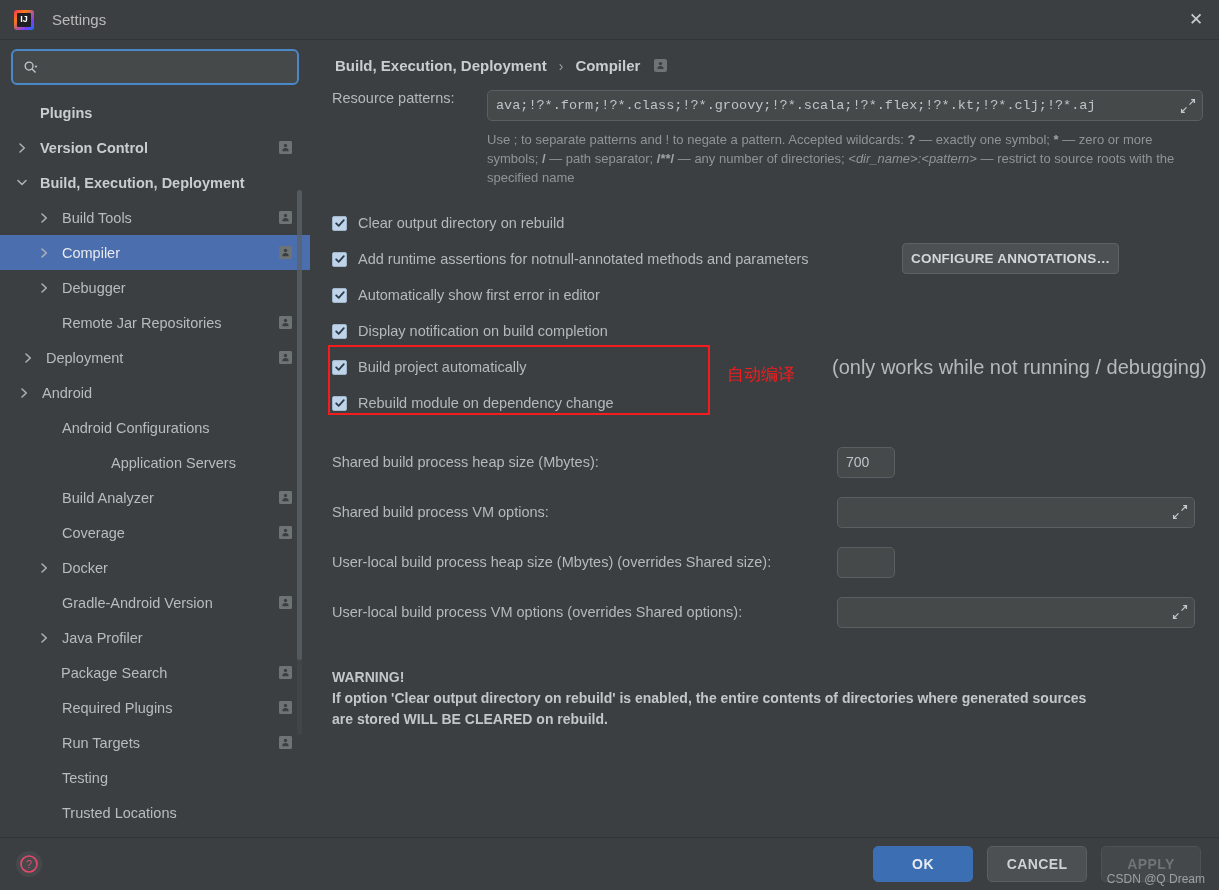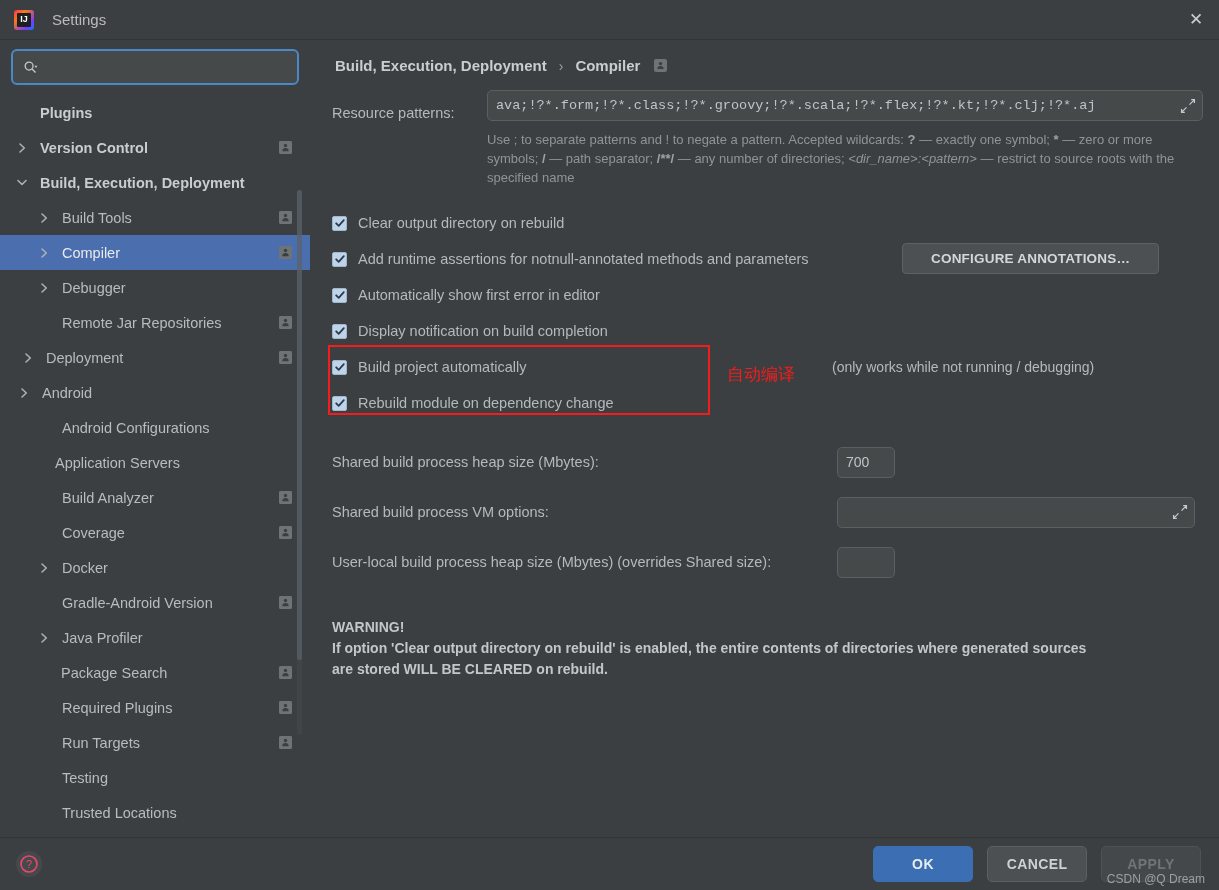--- a/index.html
+++ b/index.html
@@ -148,21 +148,21 @@
   .crumb-sep { margin: 0 12px; color: #9aa0a6; font-weight: normal; font-size: 14px; }
   .nav-arrows {
     position: absolute; right: 16px; top: 50px;
     display: flex; gap: 16px; align-items: center;
   }
   .nav-arrows span { cursor: pointer; display:block; }
 
   .form { padding: 0 16px 0 22px; }
 
   .row-patterns {
-    display: flex; align-items: flex-end;
+    display: flex; align-items: flex-start;
     margin-top: 16px;
   }
   .lbl { color: #b4b9bd; font-size: 14.5px; white-space: nowrap; }
   .patterns-label { width: 155px; }
   .text-field {
     background: #45494a;
     border: 1px solid #5a5f61;
     border-radius: 5px;
     height: 31px;
     display: flex; align-items: center;
@@ -216,21 +216,21 @@
   }
   .btn-annotations {
     position: absolute;
     left: 570px; top: 2px;
     background: #4c5052;
     border: 1px solid #5d6164;
     border-radius: 4px;
     color: #d3d7da;
     font-size: 13.5px; font-weight: bold;
     letter-spacing: .2px;
-    padding: 7px 28px;
+    padding: 7px 8px;
     cursor: pointer;
     text-align: center;
   }
 
   
   .red-box {
     position: absolute;
     left: -4px; top: 0px;
     width: 382px; height: 70px;
     border: 2px solid #f41c1c;
@@ -242,21 +242,21 @@
     left: 395px; top: 16px;
     color: #f41c1c;
     font-size: 17px;
     font-family: "DejaVu Sans", sans-serif;
     white-space: nowrap;
     z-index: 3;
   }
   .side-note {
     position: absolute;
     left: 500px;
-    color: #b4b9bd; font-size: 14px;
+    color: #b4b9bd; font-size: 20px;
     white-space: nowrap;
   }
 
   .field-rows { margin-top: 16px; }
   .field-row {
     display: flex; align-items: center;
     height: 50px;
   }
   .field-row .lbl { width: 505px; }
   .small-field {
@@ -445,21 +445,21 @@
               </svg>
             </span>
             <span class="tree-label" style="margin-left: 10px;">Android</span>
           </div>
           <div class="tree-item" style="padding-left: 36px;">
             <span class="arrow"></span>
             <span class="tree-label" style="margin-left: 10px;">Android Configurations</span>
           </div>
           <div class="tree-item" style="padding-left: 36px;">
             <span class="arrow"></span>
-            <span class="tree-label" style="margin-left: 3px;">Application Servers</span>
+            <span class="tree-label" style="margin-left: 3px; text-align: center;">Application Servers</span>
           </div>
           <div class="tree-item" style="padding-left: 36px;">
             <span class="arrow"></span>
             <span class="tree-label" style="margin-left: 10px;">Build Analyzer</span>
             <span class="badge-icon">
               <svg width="13" height="13" viewBox="0 0 13 13">
                 <rect x="0" y="0" width="13" height="13" rx="2" fill="#6e7375"></rect>
                 <circle cx="6.5" cy="4.5" r="1.7" fill="#3c3f41"></circle>
                 <path d="M3.3 10.2 A3.2 3.2 0 0 1 9.7 10.2 Z" fill="#3c3f41"></path>
               </svg>
@@ -670,20 +670,32 @@
                     <path d="M9.5 6.6 L14 2.1 M11.2 1.7 L14.4 1.7 L14.4 4.9" fill="none" stroke="#c3c8cc" stroke-width="1.3"></path>
                     <path d="M6.5 9.4 L2 13.9 M4.8 14.3 L1.6 14.3 L1.6 11.1" fill="none" stroke="#c3c8cc" stroke-width="1.3"></path>
                   </svg>
                 </span>
               </div>
             </div>
             <div class="field-row">
               <span class="lbl">User-local build process heap size (Mbytes) (overrides Shared size):</span>
               <div class="text-field small-field">
                 <input type="text" style="">
+              </div>
+            </div>
+            <div class="field-row">
+              <span class="lbl">User-local build process VM options (overrides Shared options):</span>
+              <div class="text-field wide-field">
+                <input type="text" style="">
+                <span class="expand-icon">
+                  <svg width="16" height="16" viewBox="0 0 16 16">
+                    <path d="M9.5 6.6 L14 2.1 M11.2 1.7 L14.4 1.7 L14.4 4.9" fill="none" stroke="#c3c8cc" stroke-width="1.3"></path>
+                    <path d="M6.5 9.4 L2 13.9 M4.8 14.3 L1.6 14.3 L1.6 11.1" fill="none" stroke="#c3c8cc" stroke-width="1.3"></path>
+                  </svg>
+                </span>
               </div>
             </div>
           </div>
 
         <div class="warning">
           <div>WARNING!</div>
           <div>If option 'Clear output directory on rebuild' is enabled, the entire contents of directories where generated sources</div>
           <div>are stored WILL BE CLEARED on rebuild.</div>
         </div>
 

